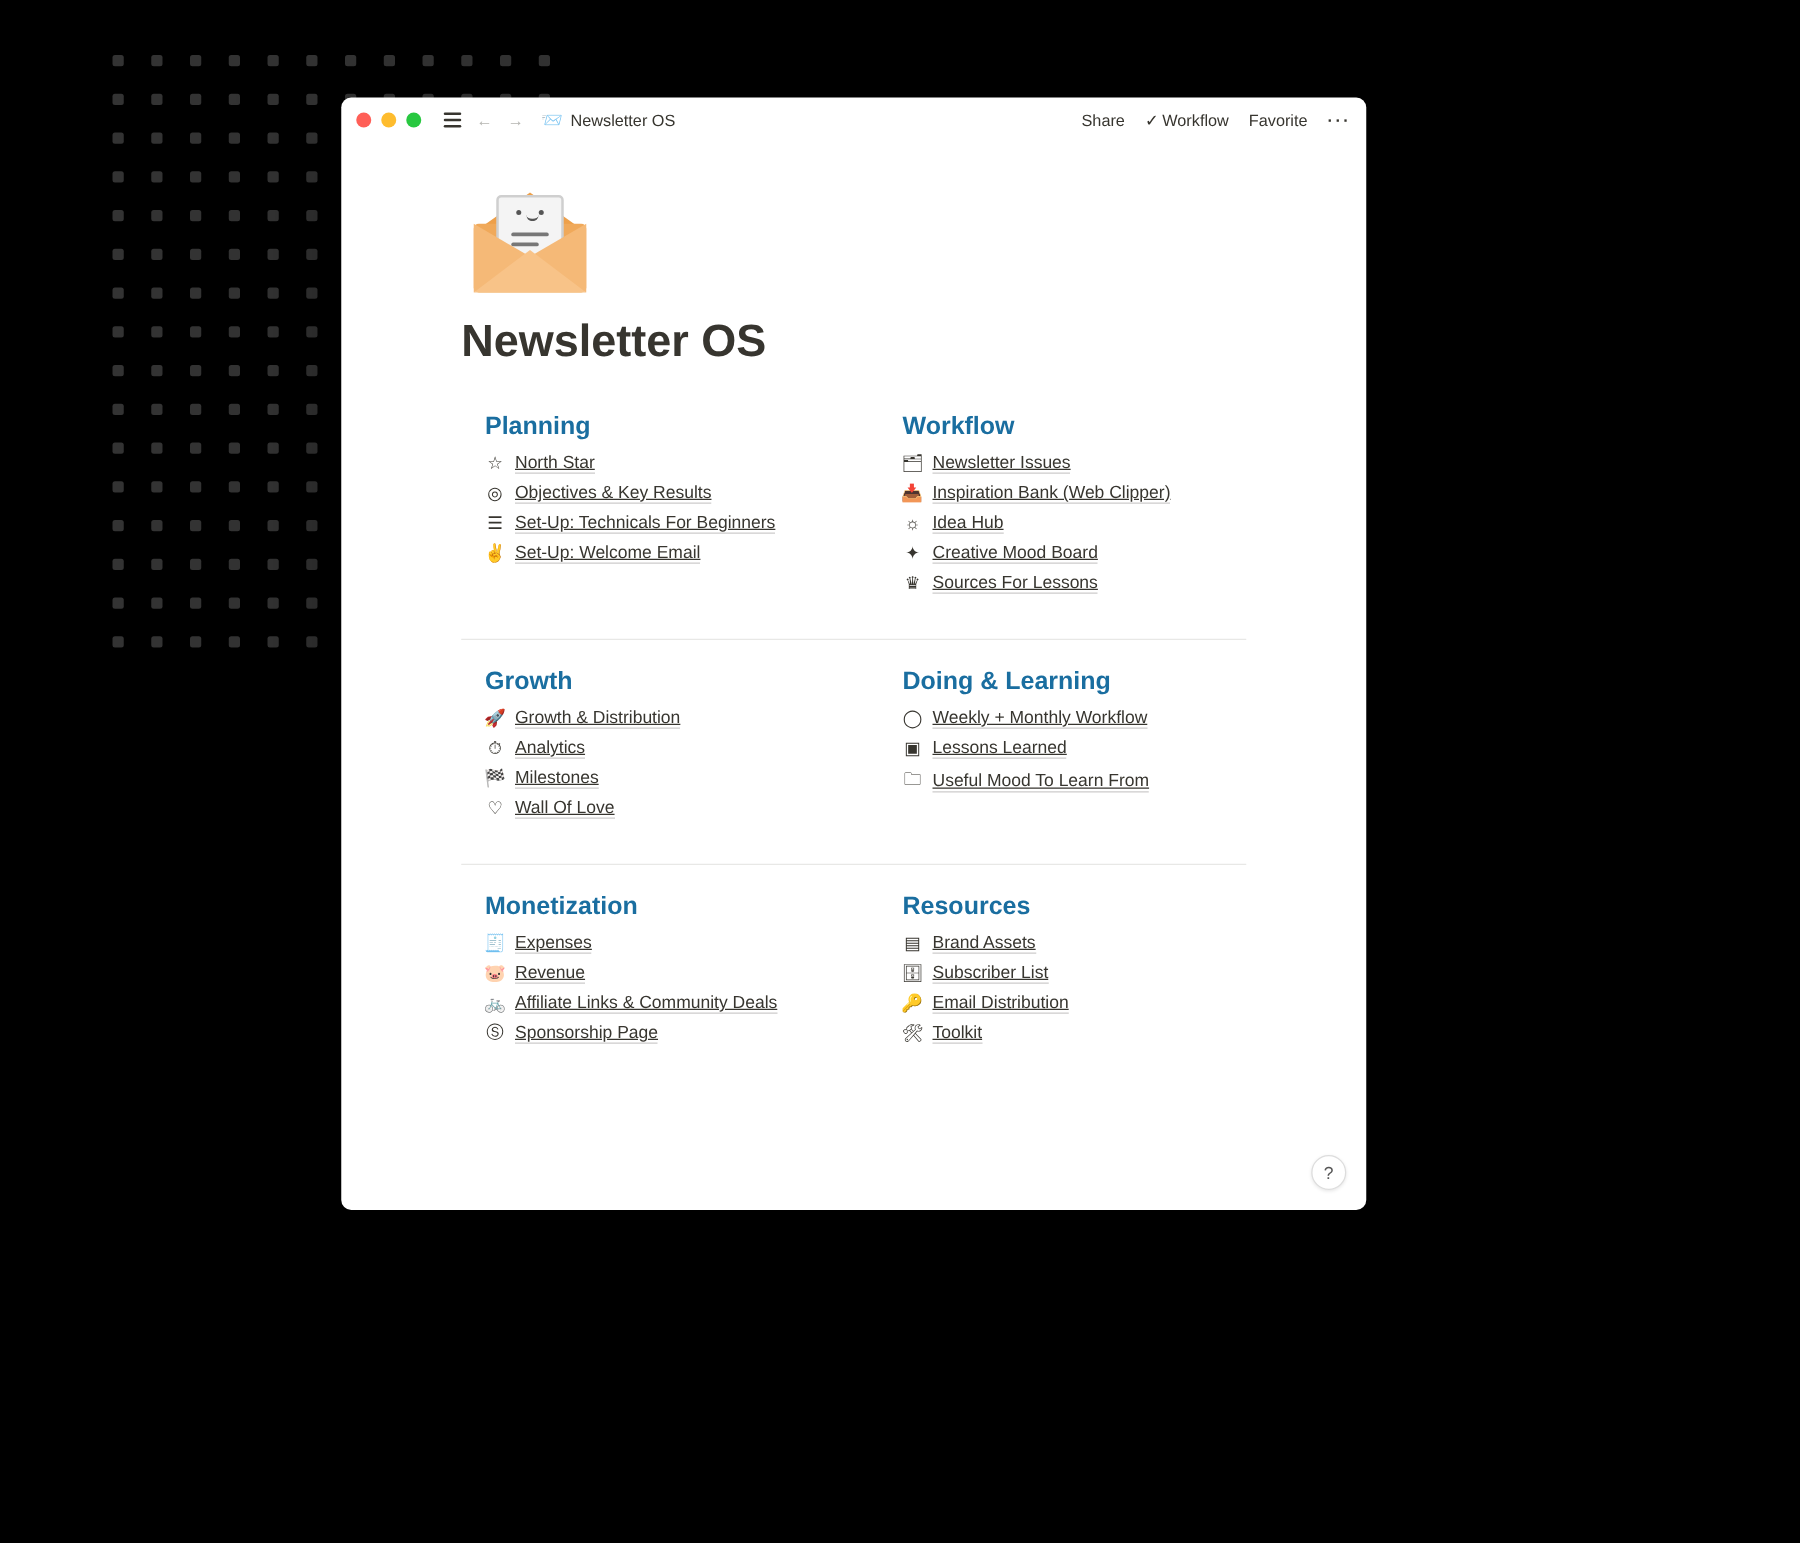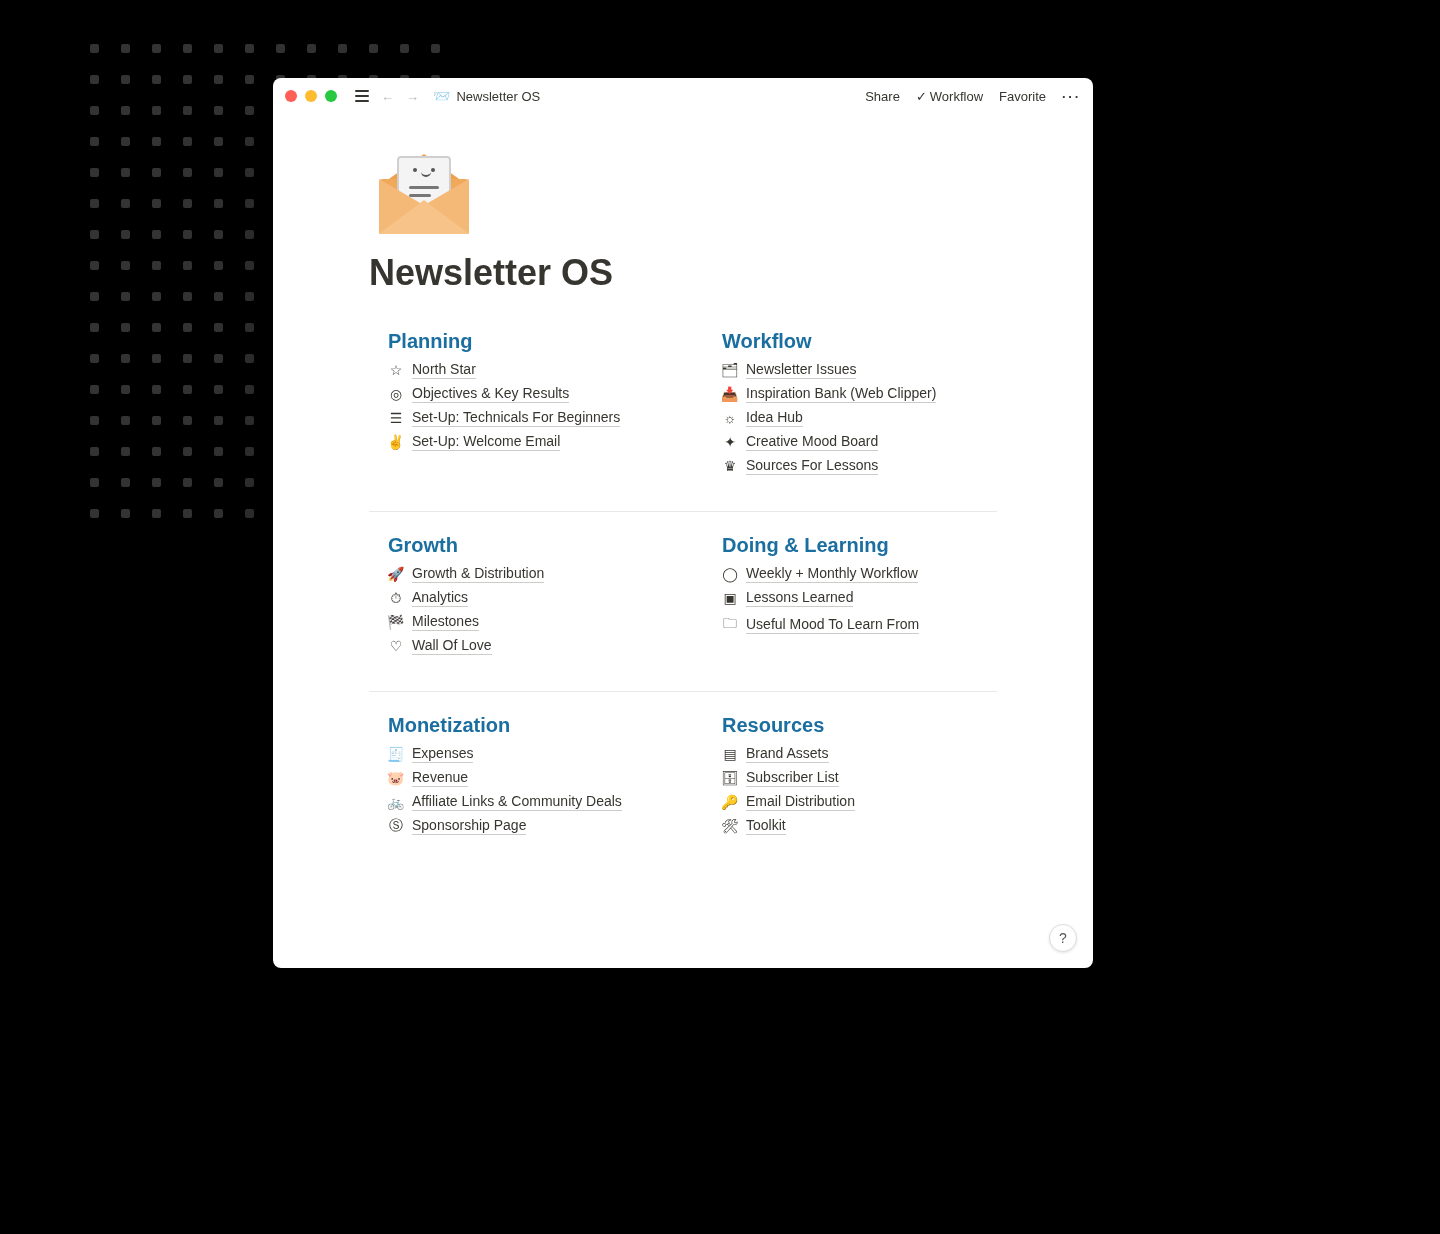--- a/index.html
+++ b/index.html
@@ -136,21 +136,21 @@
   .section { margin-bottom: 22px; margin-left: 19px; }
   .section h2 {
     font-size: 20px; font-weight: 600; color: #1a6ea0; margin-bottom: 8px;
   }
   .links { display: flex; flex-direction: column; gap: 6px; }
   .link-row {
     display: flex; align-items: center; gap: 8px; font-size: 14px; color: #37352f;
     cursor: pointer;
   }
   .link-row .icon { width: 16px; display: inline-flex; justify-content: center; color: #37352f; font-size: 14px; }
-  .link-row .label { border-bottom: 1px solid rgba(55,53,47,0.25); padding-bottom: 1px; }
+  .link-row .label { border-bottom: 1px solid rgba(55,53,47,0.25); padding-bottom: 1px; text-decoration: underline; }
   hr.sep { border: none; border-top: 1px solid #e8e8e6; margin: 14px 0 22px 0; grid-column: 1 / -1; }
 
   .help-btn {
     position: absolute; right: 16px; bottom: 16px;
     width: 28px; height: 28px; border-radius: 50%;
     background: #fff; border: 1px solid #ddd;
     display: flex; align-items: center; justify-content: center;
     font-size: 14px; color: #555; box-shadow: 0 1px 3px rgba(0,0,0,0.1);
     cursor: pointer;
   }

